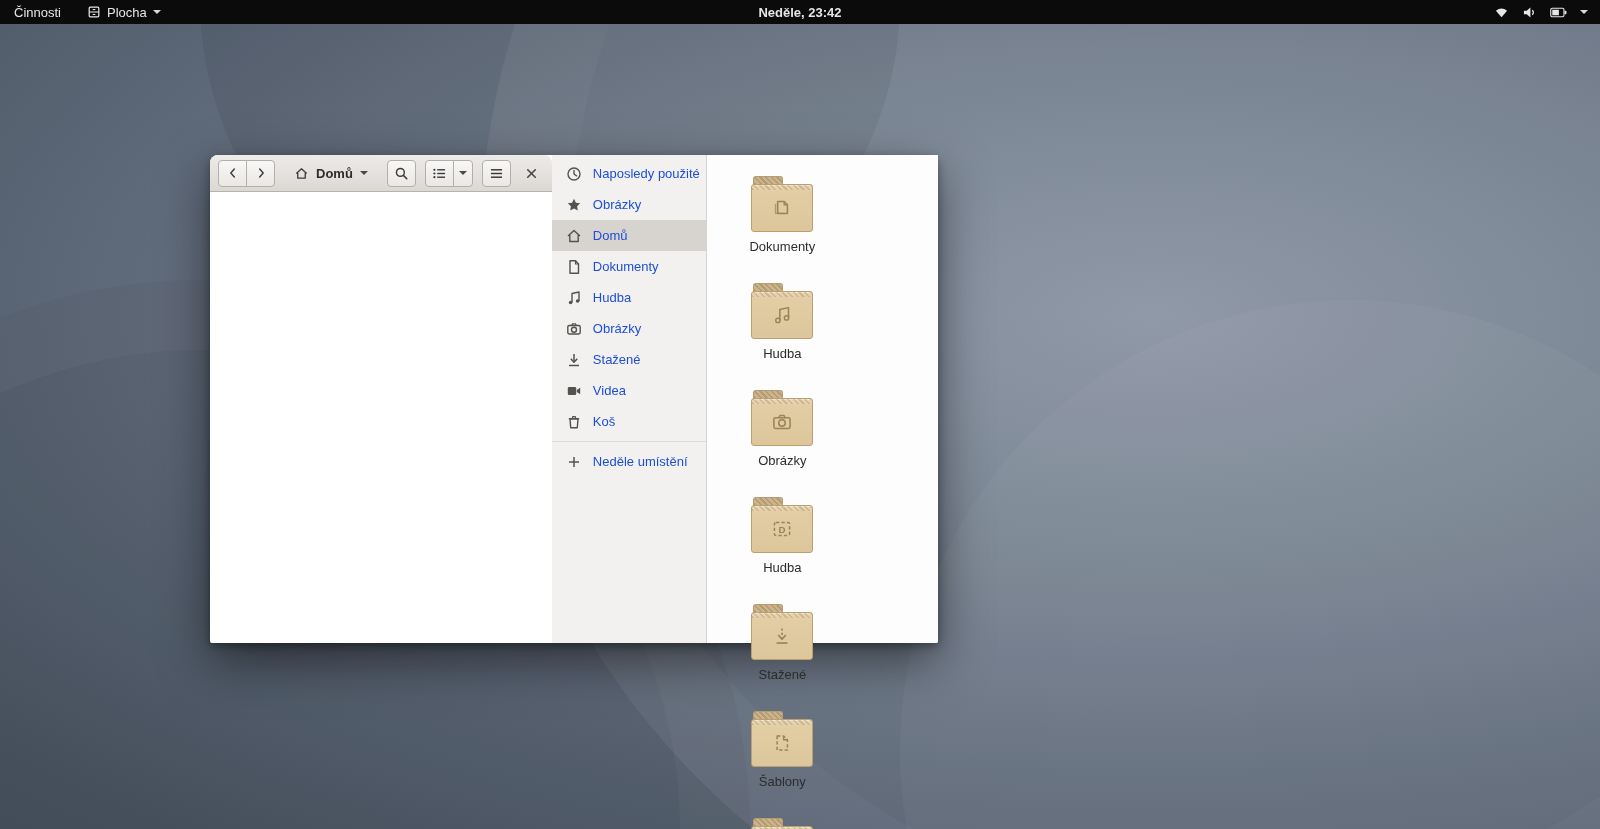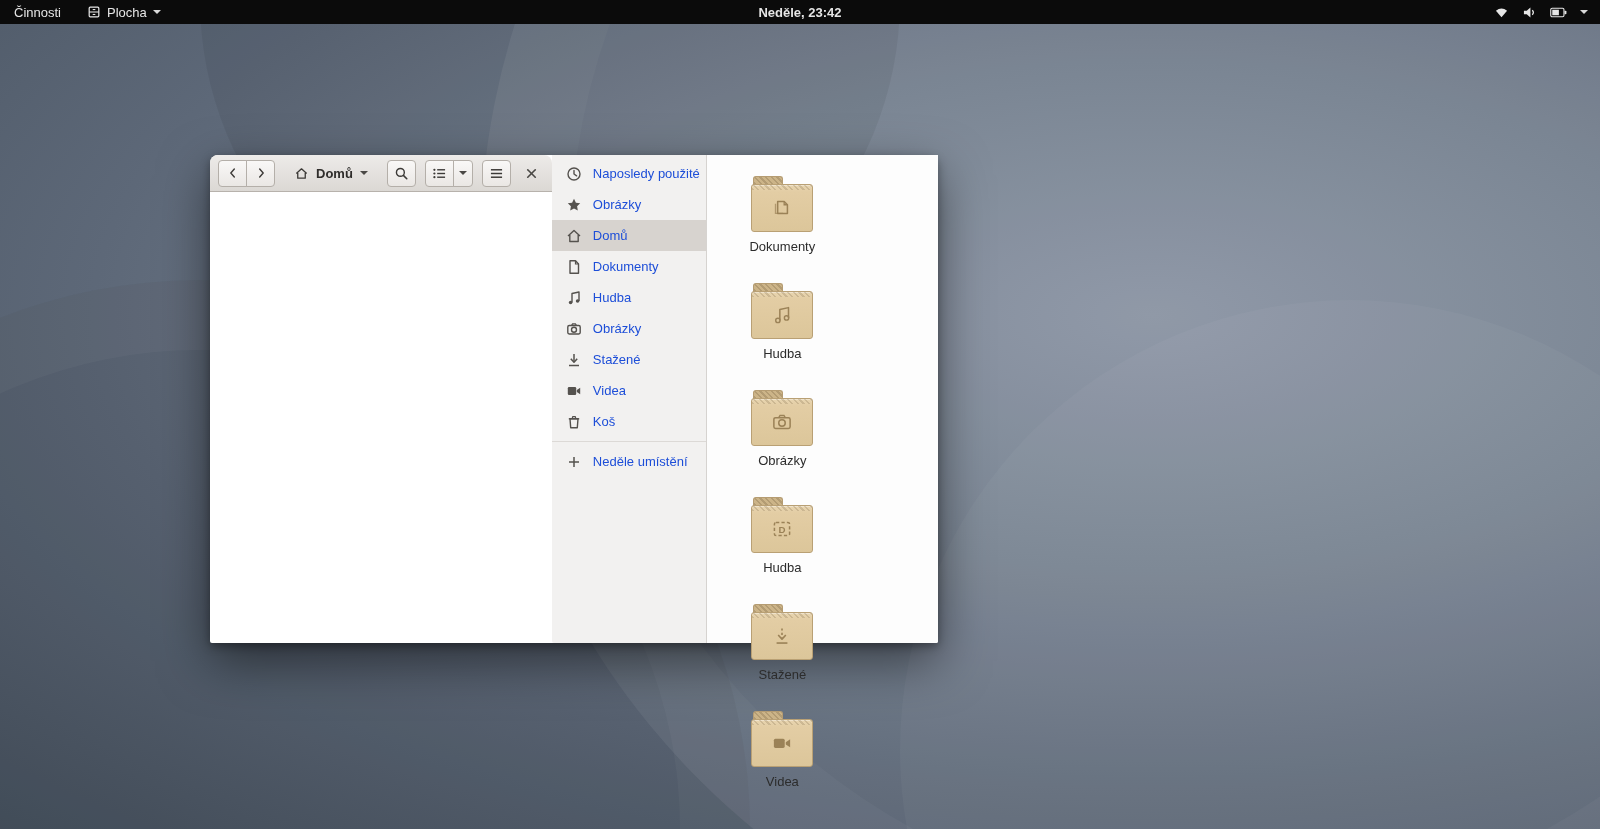--- a/index.html
+++ b/index.html
@@ -404,20 +404,34 @@
                   <line x1="12" y1="5" x2="12" y2="13.5" stroke="#9b8257" stroke-width="1.5" stroke-dasharray="2 2"></line>
                   <polyline points="8.5,11 12,15 15.5,11" fill="none" stroke="#9b8257" stroke-width="1.5" stroke-linejoin="round"></polyline>
                   <line x1="7" y1="18.5" x2="17" y2="18.5" stroke="#9b8257" stroke-width="1.5"></line>
                 </svg>
             </span>
           </div>
         </div>
         <div class="flabel">Stažené</div>
       </div>
 
+      <div class="tile">
+        <div class="folder">
+          <div class="tab"></div>
+          <div class="fbody">
+            <span>
+              <svg width="26" height="26" viewBox="0 0 24 24">
+                  <path d="M7.5 5.5 h6 l3.5 3.5 v9.5 h-9.5z" fill="none" stroke="#9b8257" stroke-width="1.4" stroke-dasharray="3 2" stroke-linejoin="round"></path>
+                  <path d="M13.5 5.5 v3.5 h3.5" fill="none" stroke="#9b8257" stroke-width="1.2"></path>
+                </svg>
+            </span>
+          </div>
+        </div>
+        <div class="flabel">Šablony</div>
+      </div>
 
 
       <div class="tile">
         <div class="folder">
           <div class="tab"></div>
           <div class="fbody">
             <span>
               <svg width="26" height="26" viewBox="0 0 24 24">
                   <rect x="4.5" y="8" width="10" height="8.5" rx="1.4" fill="#9b8257"></rect>
                   <path d="M15.5 11.2 L19.5 8.6 v7.3 L15.5 13.3z" fill="#9b8257"></path>

